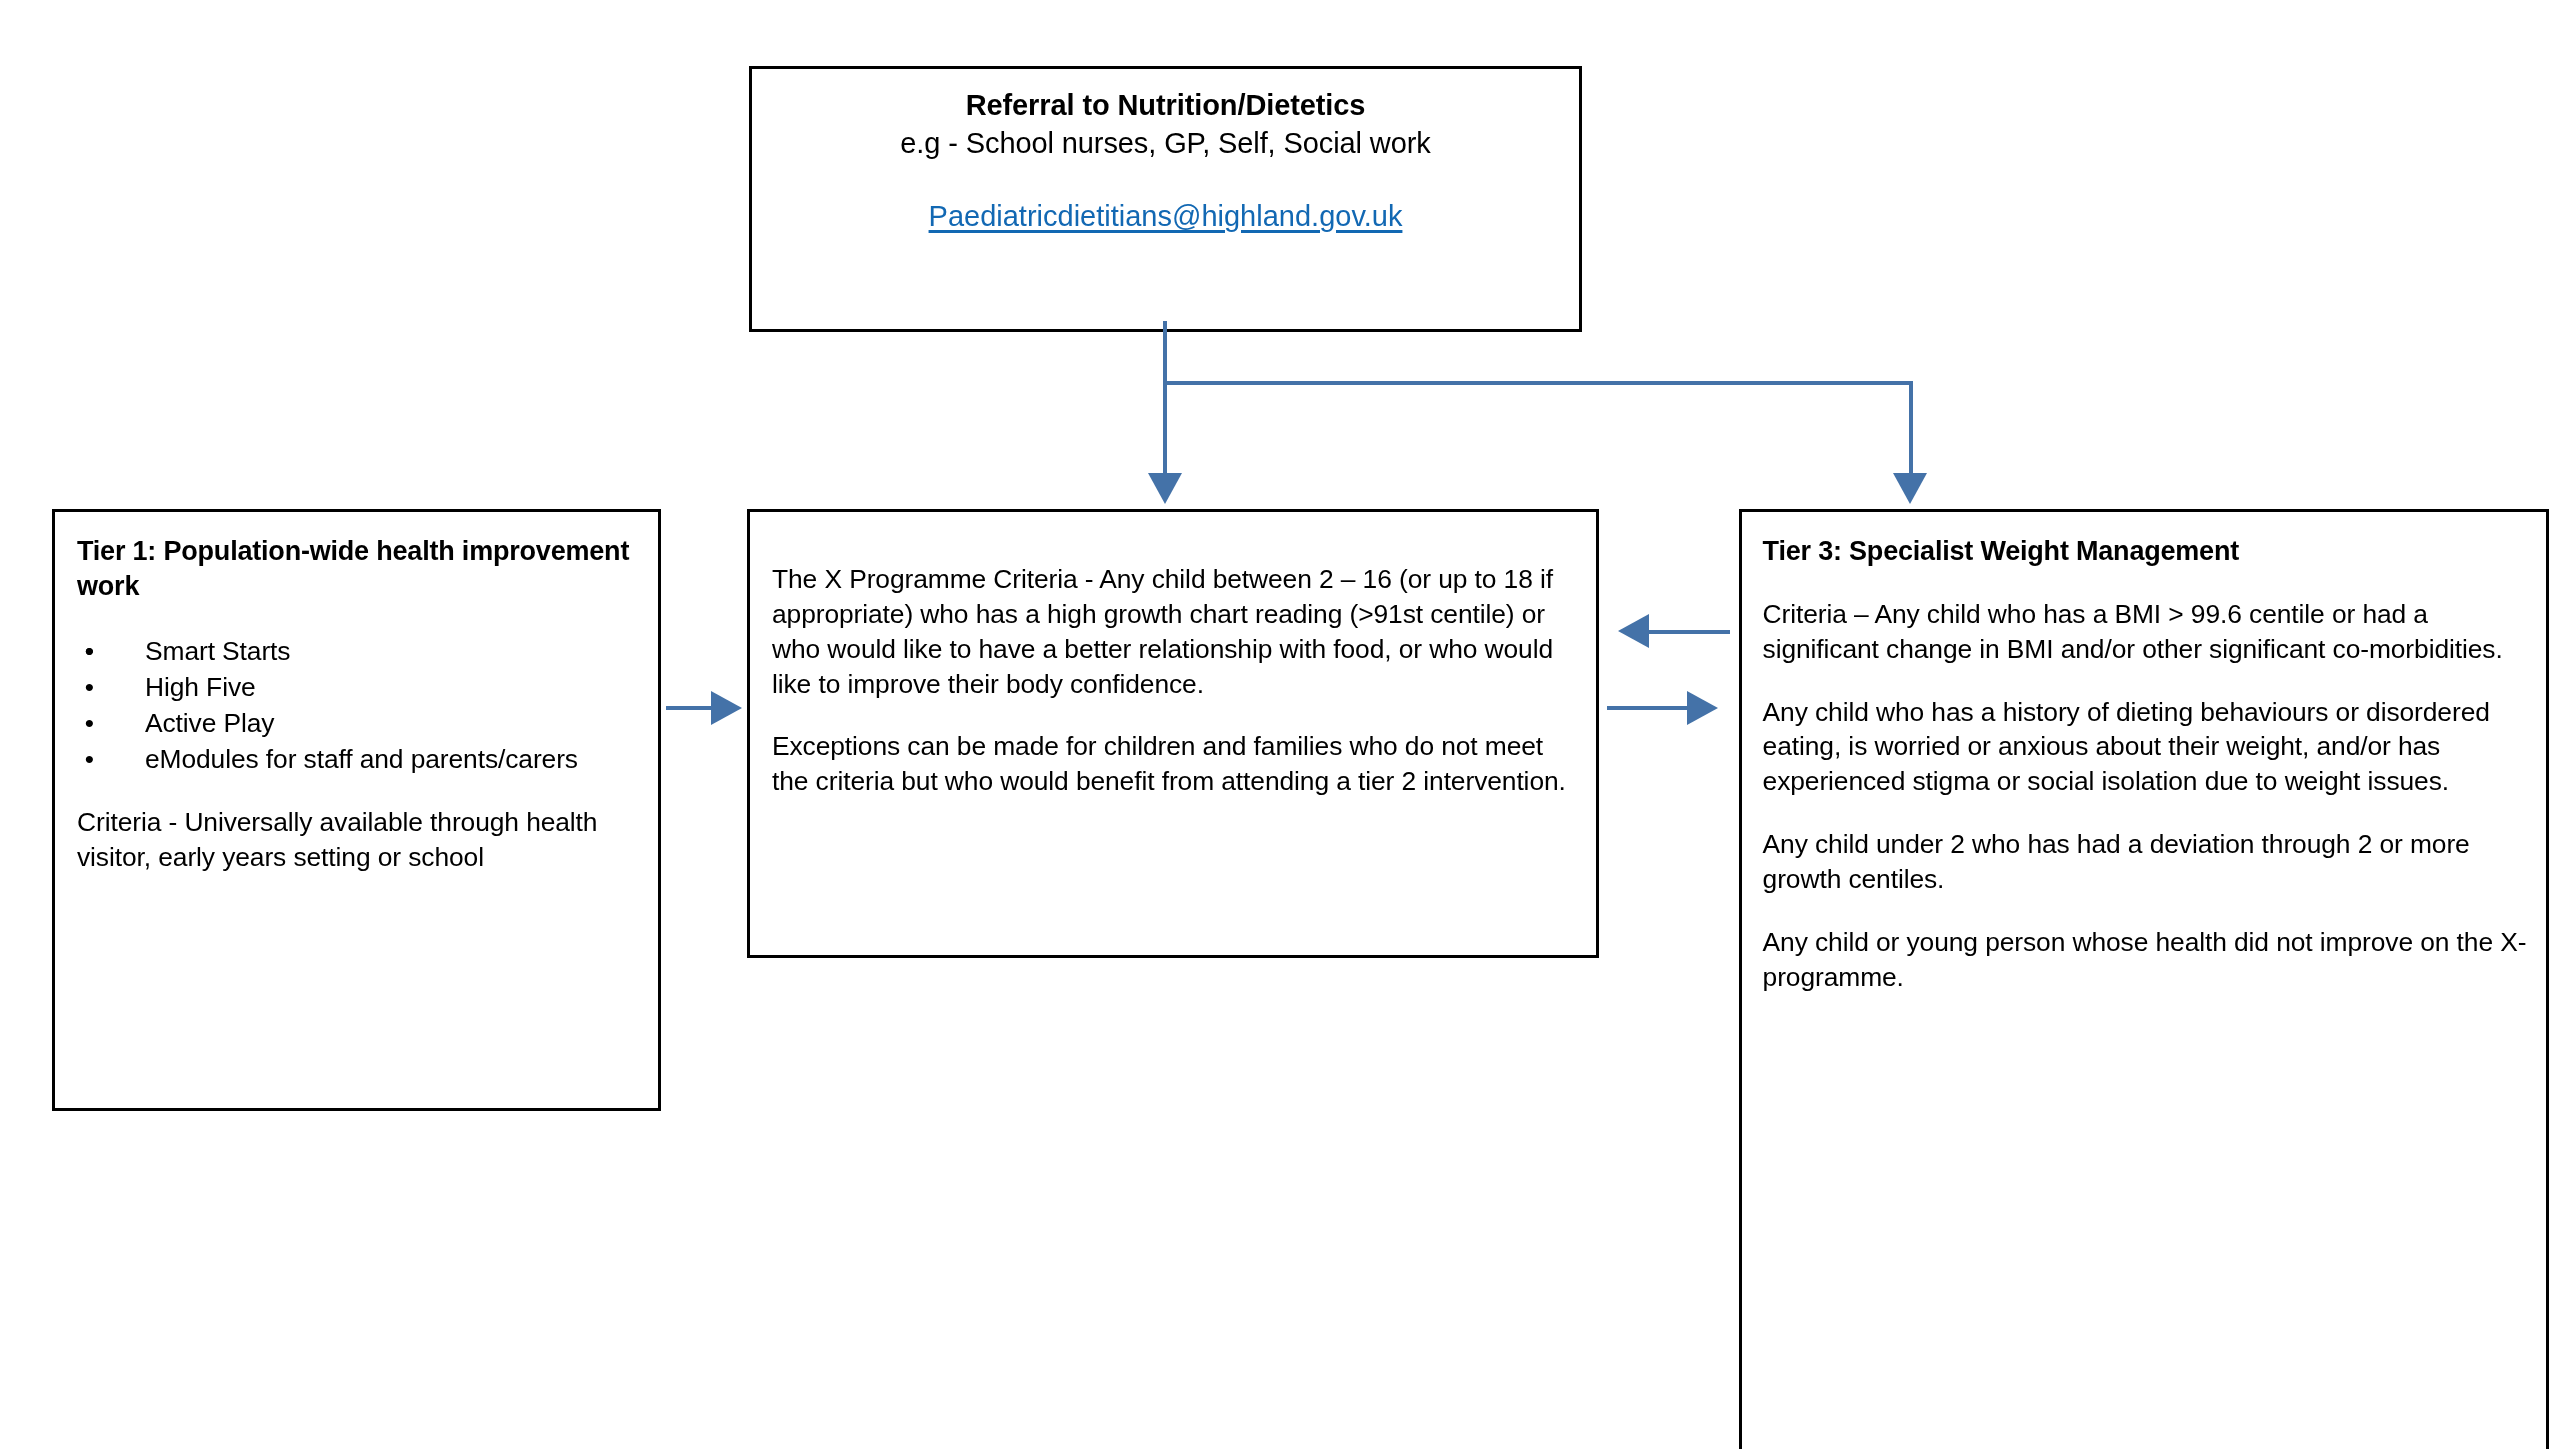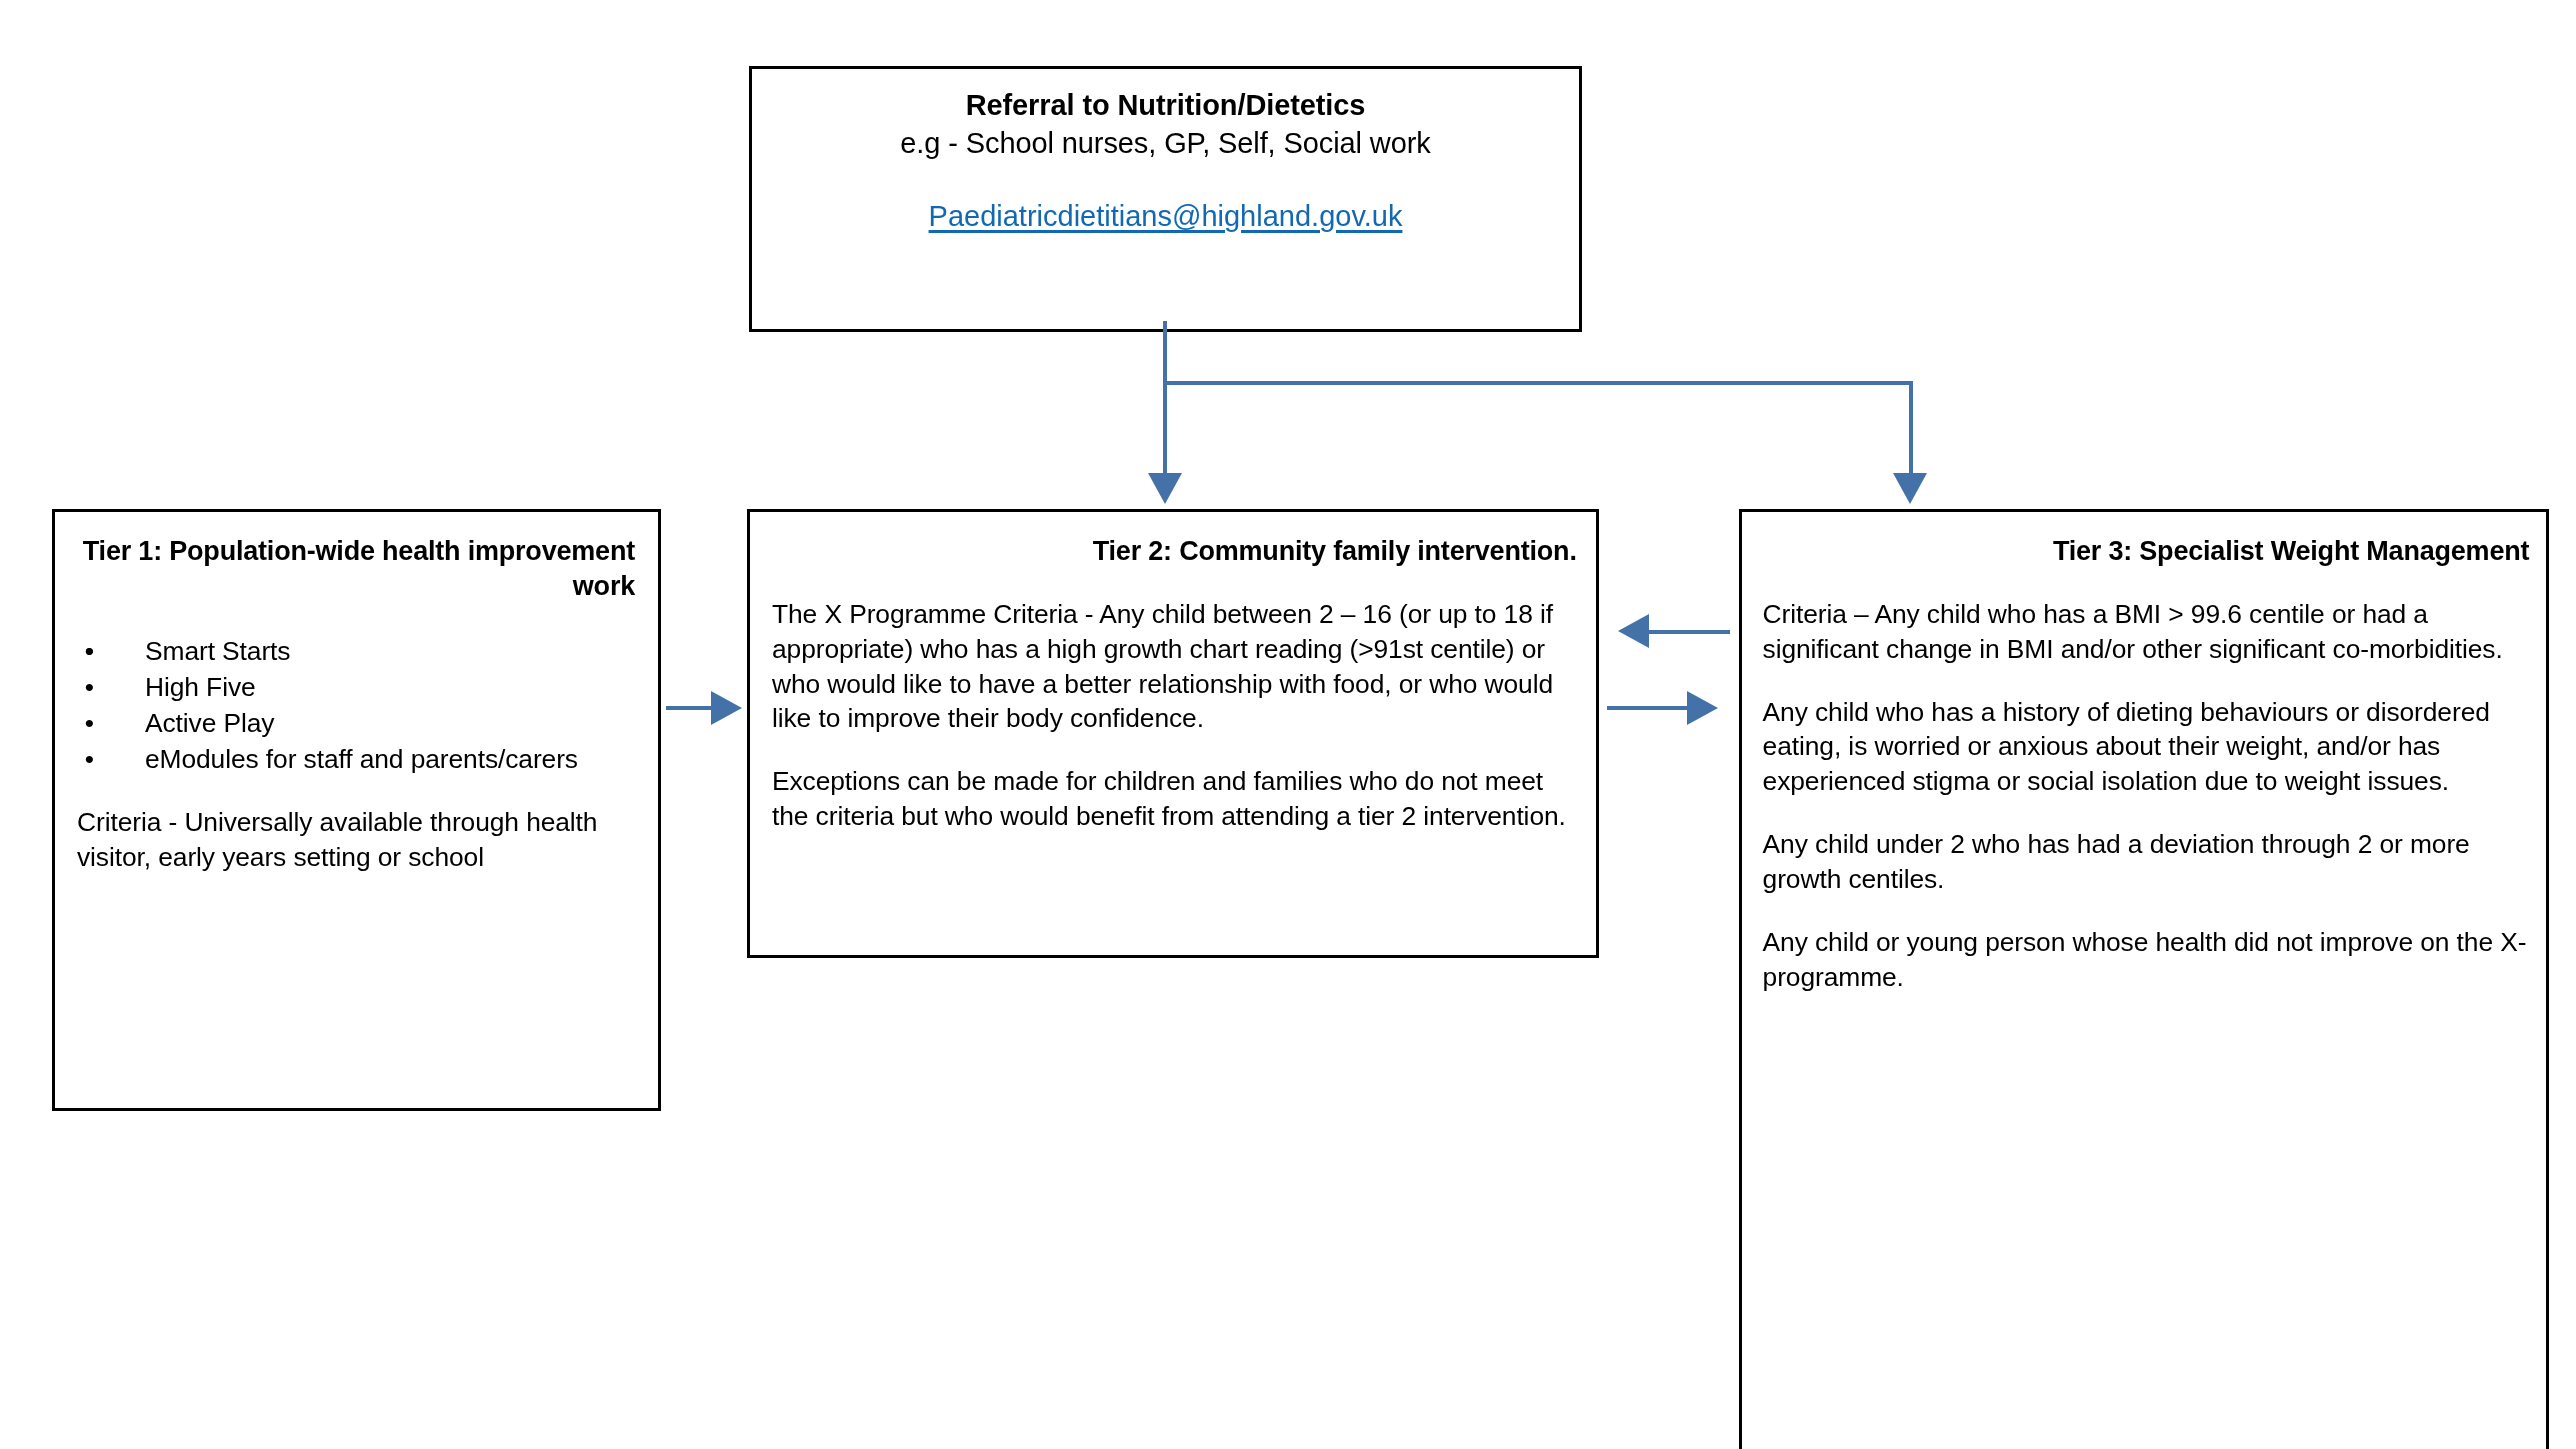--- a/index.html
+++ b/index.html
@@ -88,21 +88,20 @@
     height: 957px;
     padding: 22px 16.7px 0 20.6px;
   }
 
   .tier-title {
     font-size: 27px;
     font-weight: bold;
     line-height: 1.29;
     letter-spacing: -0.2px;
     margin: 0 0 0 0;
-    text-align: right;
   }
   .tier-para {
     font-size: 26.4px;
     font-weight: normal;
     line-height: 1.32;
     letter-spacing: -0.1px;
     margin: 28px 0 0 0;
   }
 
   
@@ -203,21 +202,20 @@
         <span>eModules for staff and parents/carers</span>
       </li>
     </ul>
     <p class="tier-para">Criteria - Universally available through health visitor, early years setting or school</p>
   </div>
 
   <div class="conn conn-h" style="left:666px; top:706px; width:49px;"></div>
   <div class="arrow-right" style="left:711px; top:691px;"></div>
 
   <div class="box" id="tier2-box">
-    <div class="tier-title">Tier 2: Community family intervention.</div>
     <p class="tier-para">The X Programme Criteria - Any child between  2 – 16 (or up to 18 if appropriate) who has a high growth chart reading (&gt;91st centile) or who would like to have a better relationship with food, or who would like to improve their body confidence.</p>
     <p class="tier-para">Exceptions can be made for children and families who do not meet the criteria but who would benefit from attending a tier 2 intervention.</p>
   </div>
 
   <div class="conn conn-h" style="left:1649px; top:630px; width:81px;"></div>
   <div class="arrow-left" style="left:1618px; top:614px;"></div>
 
   <div class="conn conn-h" style="left:1607px; top:706px; width:81px;"></div>
   <div class="arrow-right" style="left:1687px; top:691px;"></div>
 

